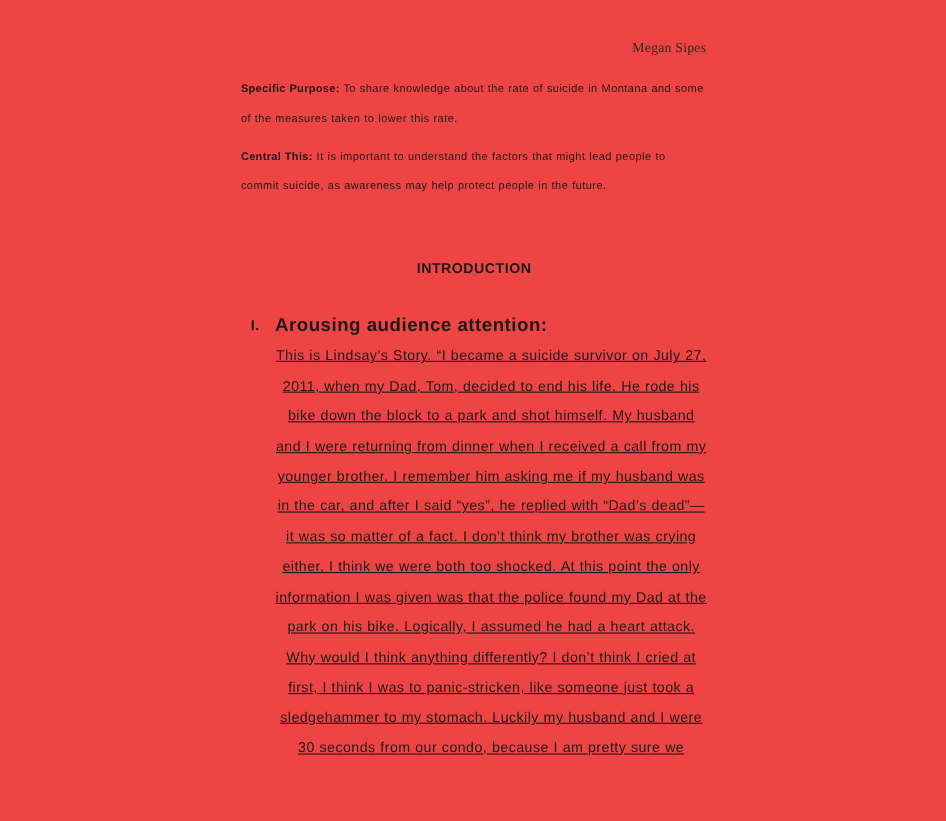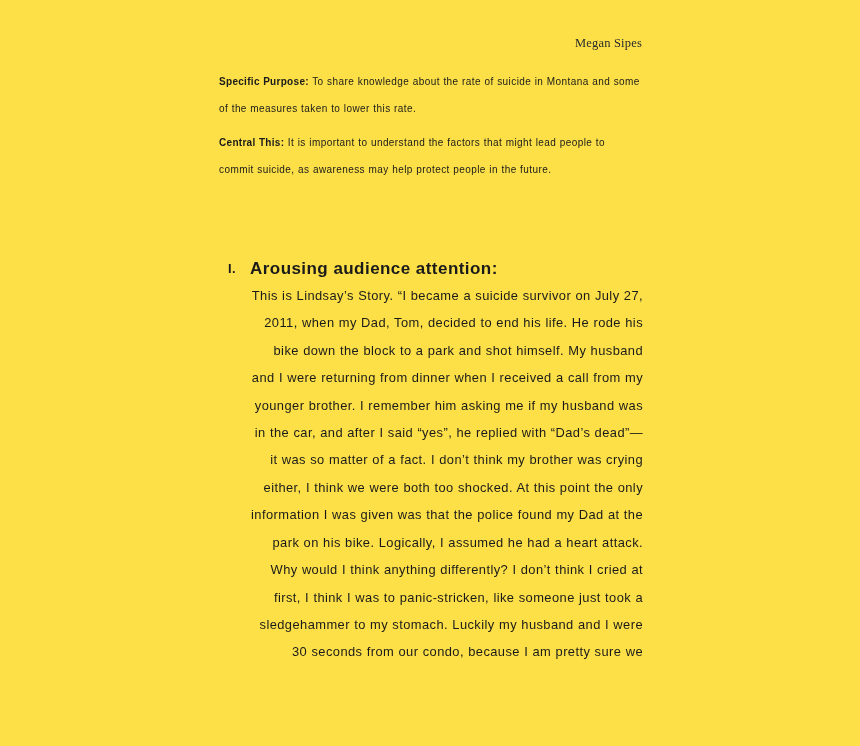--- a/index.html
+++ b/index.html
@@ -15,21 +15,21 @@
     overflow: hidden;
     position: relative;
   }
 
   .page {
     position: absolute;
     left: 0;
     top: 0;
     width: 860px;
     height: 746px;
-    background: #fde047;
+    background: #ef4444;
   }
 
   
   .doc-header {
     position: absolute;
     left: 0;
     top: 36px;
     width: 642px;
     text-align: right;
     font-family: "Liberation Serif", serif;
@@ -103,38 +103,40 @@
     letter-spacing: 0.45px;
     margin: 0;
   }
 
   .outline-body {
     font-size: 12.9px;
     line-height: 27.4px;
     letter-spacing: 0.42px;
     margin: 0;
     word-spacing: 0.3px;
-    text-align: right;
+    text-align: center;
+    text-decoration: underline;
   }
 </style>
 </head>
 <body>
 
 <div class="page">
 
   <div class="doc-header">Megan Sipes</div>
 
   <div class="body-block">
 
     <p class="para"><span class="lead">Specific Purpose:</span><span> To share knowledge about the rate of suicide in Montana and some of the measures taken to lower this rate.</span></p>
 
     <p class="para"><span class="lead">Central This:</span><span> It is important to understand the factors that might lead people to commit suicide, as awareness may help protect people in the future.</span></p>
 
     <div class="spacer-lg"></div>
 
+    <p class="section-title">INTRODUCTION</p>
 
     <div class="spacer-md"></div>
 
     <div class="outline-item">
       <span class="outline-num">I.</span>
       <p class="outline-head">Arousing audience attention:</p>
       <p class="outline-body">This is Lindsay’s Story. “I became a suicide survivor on July 27, 2011, when my Dad, Tom, decided to end his life. He rode his bike down the block to a park and shot himself. My husband and I were returning from dinner when I received a call from my younger brother. I remember him asking me if my husband was in the car, and after I said “yes”, he replied with “Dad’s dead”—it was so matter of a fact. I don’t think my brother was crying either, I think we were both too shocked. At this point the only information I was given was that the police found my Dad at the park on his bike. Logically, I assumed he had a heart attack. Why would I think anything differently? I don’t think I cried at first, I think I was to panic-stricken, like someone just took a sledgehammer to my stomach. Luckily my husband and I were 30 seconds from our condo, because I am pretty sure we</p>
     </div>
 
   </div>

